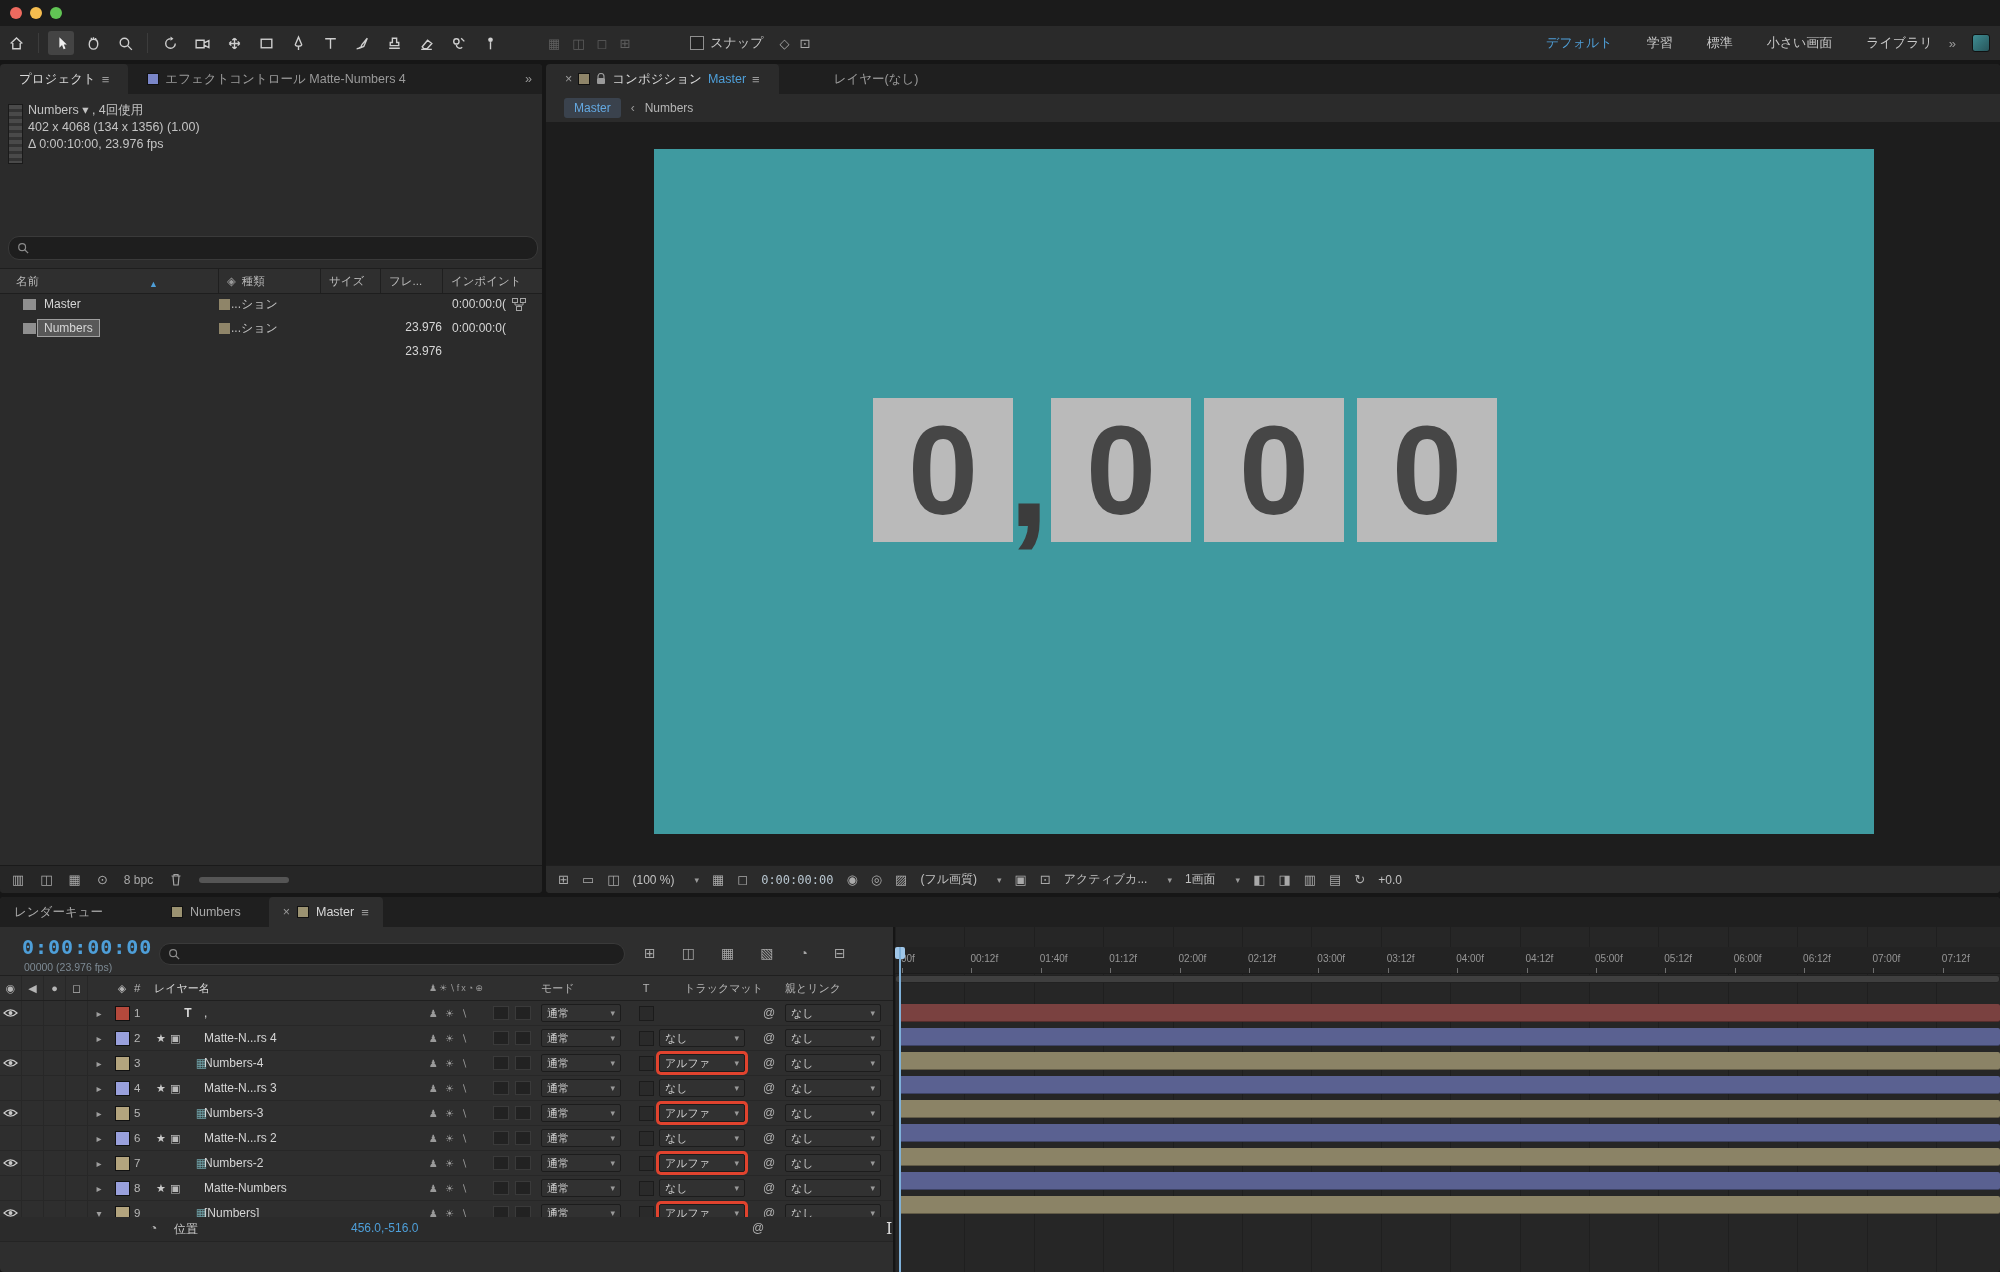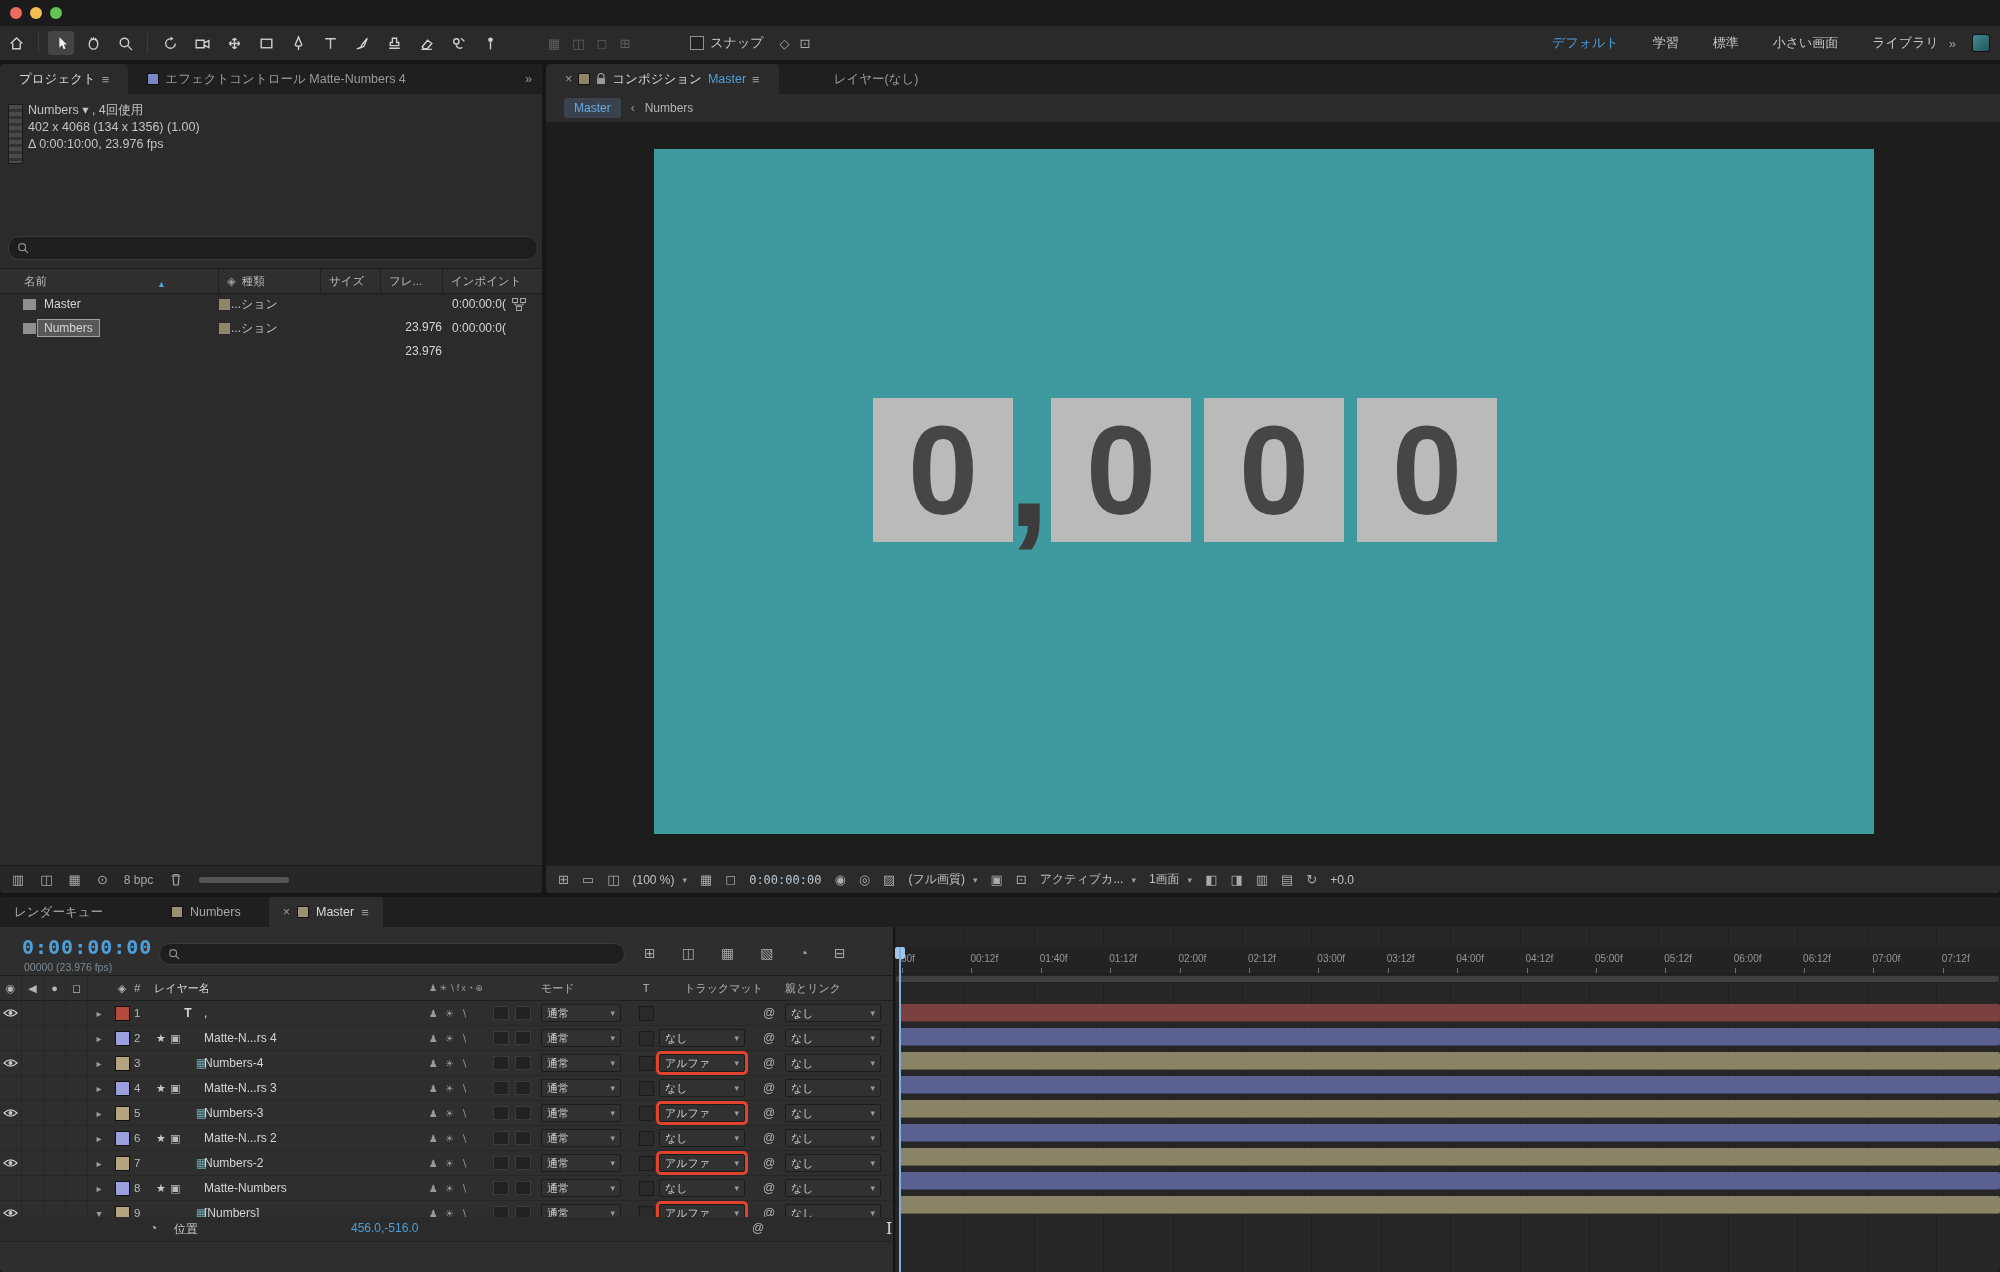--- a/index.html
+++ b/index.html
@@ -15,21 +15,21 @@
   
   .toolbar{position:absolute;left:0;top:26px;width:2000px;height:34px;background:#2a2a2a;
            display:flex;align-items:center;border-bottom:2px solid #161616;font-size:13px;}
   .tool{width:26px;height:24px;display:flex;align-items:center;justify-content:center;flex:0 0 auto;margin:0 3px;}
   .tool svg{stroke:#cfcfcf;fill:none;stroke-width:1.3;}
   .tool.active{background:#444;border-radius:3px;}
   .tool.active svg{stroke:#f2f2f2;}
   .tsep{width:1px;height:20px;background:#3c3c3c;margin:0 6px;flex:0 0 auto;}
   .dim-ic{color:#5f5f5f;font-size:13px;margin:0 6px;}
   .snapbox{width:12px;height:12px;border:1px solid #8f8f8f;background:#222;display:inline-block;margin-right:6px;}
-  .wspace{display:flex;align-items:center;gap:34px;margin-left:auto;margin-right:10px;}
+  .wspace{display:flex;align-items:center;gap:34px;margin-left:auto;margin-right:16px;}
   .ws{color:#c8c8c8;} .ws.active{color:#4f9fd8;}
   .appicon{width:16px;height:16px;border-radius:3px;background:linear-gradient(135deg,#3f8d93,#27555a);
            border:1px solid #111;}
   
   .panel{position:absolute;background:#2b2b2b;border-radius:4px;overflow:hidden;}
   .tabbar{height:30px;background:#1f1f1f;display:flex;align-items:stretch;font-size:12.5px;}
   .ptab{display:flex;align-items:center;gap:6px;padding:0 19px;color:#9a9a9a;}
   .ptab.active{background:#2b2b2b;color:#d8d8d8;border-top-left-radius:4px;border-top-right-radius:4px;}
   .menu-g{color:#9a9a9a;font-size:13px;}
   .sq{width:10px;height:10px;display:inline-block;border:1px solid #111;}
@@ -60,21 +60,21 @@
   .cview{position:absolute;left:0;top:58px;width:1454px;height:743px;background:#1d1d1d;}
   .canvas{position:absolute;left:108px;top:27px;width:1220px;height:685px;}
   .digit-cell{position:absolute;top:249px;width:140px;height:144px;display:flex;align-items:center;justify-content:center;
               font-weight:bold;font-size:126px;}
   .digits div:nth-of-type(1){left:219px;} .digits div:nth-of-type(2){left:397px;}
   .digits div:nth-of-type(3){left:550px;} .digits div:nth-of-type(4){left:703px;}
   .bigcomma{position:absolute;left:354px;top:250px;font-size:150px;font-weight:bold;line-height:1;}
   .cctrl{position:absolute;left:0;bottom:0;width:1454px;height:28px;background:#2b2b2b;border-top:1px solid #1f1f1f;
          display:flex;align-items:center;gap:13px;padding-left:12px;box-sizing:border-box;font-size:12px;color:#c2c2c2;}
   .cic{color:#a9a9a9;font-size:13px;}
-  .ddt{display:flex;align-items:center;gap:8px;}
+  .ddt{display:flex;align-items:center;gap:20px;}
   .caret{font-style:normal;font-size:9px;color:#9a9a9a;}
   
   #timeline{left:0;top:897px;width:2000px;height:375px;background:#2e2e2e;}
   .ttab{display:flex;align-items:center;gap:7px;padding:0 14px;color:#a8a8a8;}
   .ttab.active{background:#2e2e2e;color:#d8d8d8;border-top-left-radius:4px;border-top-right-radius:4px;}
   .tansq{width:10px;height:10px;background:#9b9271;border:1px solid #111;display:inline-block;}
   .timecode{position:absolute;left:22px;top:38px;font-family:"DejaVu Sans Mono",monospace;font-weight:bold;
             font-size:20px;color:#4e9fd9;letter-spacing:1px;}
   .frames{position:absolute;left:24px;top:64px;font-size:10.5px;color:#7d8a94;}
   .tsearch{position:absolute;left:159px;top:46px;width:466px;height:22px;background:#1e1e1e;border:1px solid #3a3a3a;border-radius:11px;display:flex;align-items:center;padding-left:8px;box-sizing:border-box;}
@@ -255,21 +255,21 @@
   </div>
 
   <div class="psearch">
     <svg class="mag" viewBox="0 0 14 14">
         <circle cx="6" cy="6" r="4"></circle>
         <line x1="9" y1="9" x2="13" y2="13"></line>
       </svg>
   </div>
 
   <div class="phead">
-    <div class="cell" style="width:218px;display:flex;align-items:flex-end;padding-left:24px;box-sizing:border-box;">
+    <div class="cell" style="width:218px;display:flex;align-items:flex-end;padding-left:16px;box-sizing:border-box;">
       <span>名前</span>
       <span class="blue" style="margin-left:110px;font-size:9px;">▲</span>
     </div>
     <div class="phc" style="width:102px;gap:6px;">
         <span style="color:#9a9a9a;">◈</span>
         <span>種類</span>
       </div>
     <div class="phc" style="width:60px;">
         <span>サイズ</span>
       </div>

